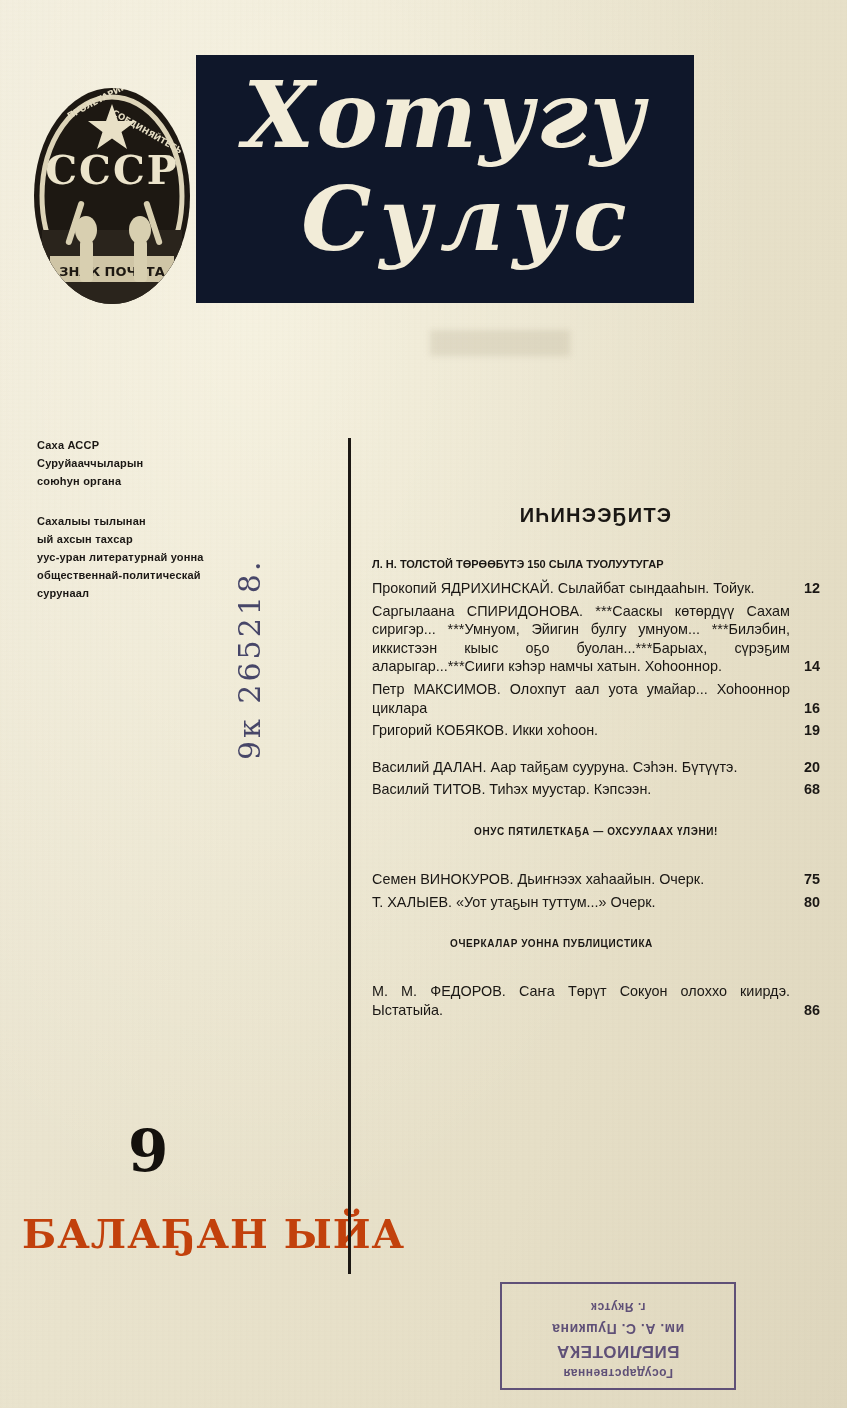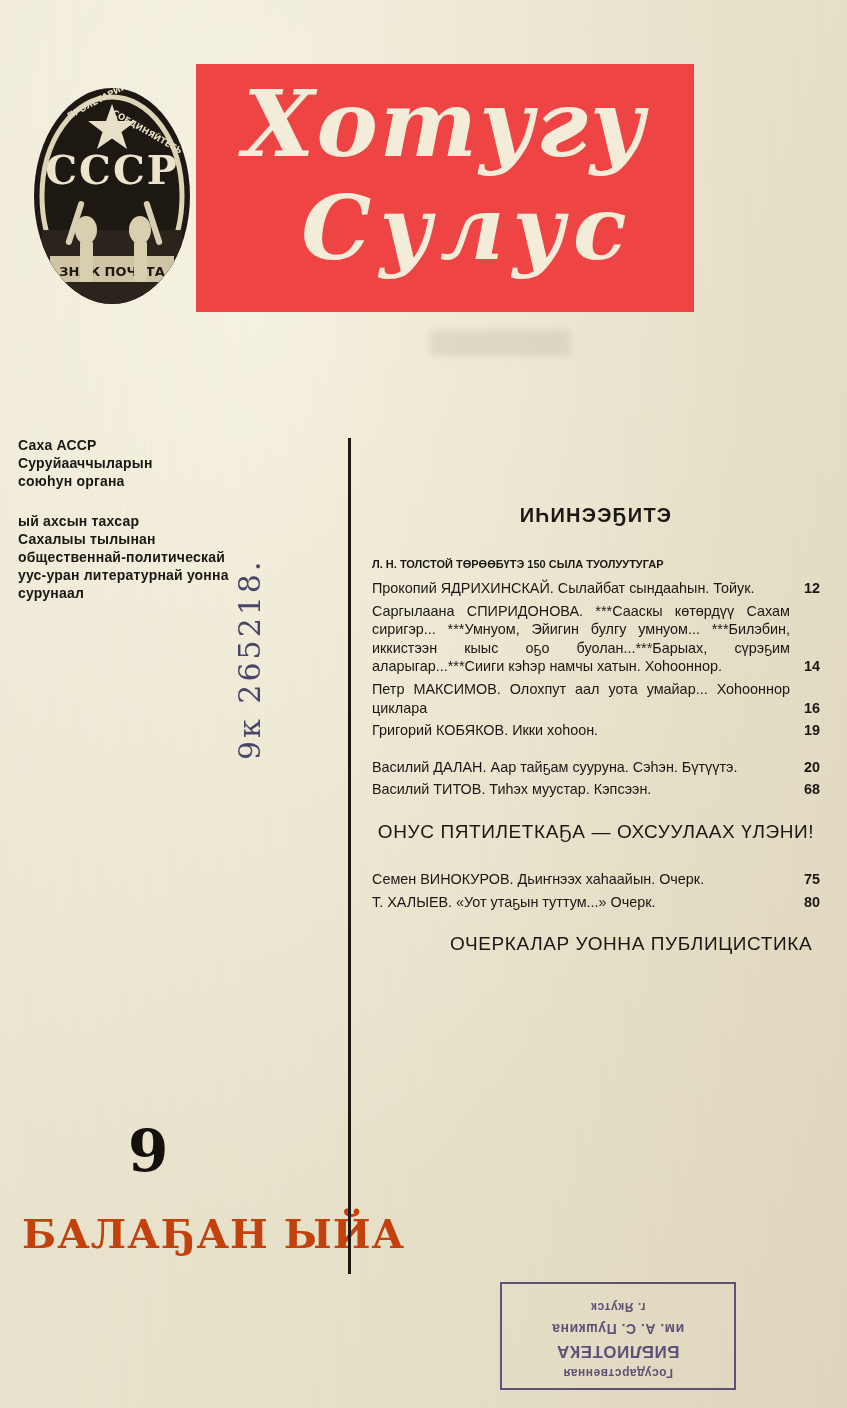--- a/index.html
+++ b/index.html
@@ -38,23 +38,23 @@
     left: 0; top: 0;
     width: 847px; height: 400px;
   }
   .emblem {
     position: absolute;
     left: 28px; top: 80px;
     width: 168px; height: 232px;
   }
   .title-block {
     position: absolute;
-    left: 196px; top: 64px;
+    left: 196px; top: 55px;
     width: 498px; height: 248px;
-    background: #ef4444;
+    background: #0f172a;
   }
   .title-block .t1, .title-block .t2 {
     position: absolute;
     left: 0; width: 100%;
     text-align: center;
     color: #f2ecd8;
     font-family: "DejaVu Serif", serif;
     font-style: italic;
     font-weight: 700;
     letter-spacing: 2px;
@@ -72,24 +72,25 @@
     padding-left: 23px;
   }
 
   
   .left-col {
     position: absolute;
     left: 18px; top: 436px;
     width: 300px;
   }
   .imprint {
-    font-size: 14px;
+    font-size: 11px;
     font-weight: 700;
     line-height: 18px;
     letter-spacing: .2px;
+    margin-left: 19px;
   }
   .imprint p { margin: 0; }
   .imprint .block2 { margin-top: 22px; }
 
   .issue-number {
     position: absolute;
     left: 128px; top: 1122px;
     font-size: 58px;
     font-weight: 700;
     font-family: "DejaVu Serif", serif;
@@ -154,22 +155,22 @@
     text-align: justify;
     text-align-last: left;
   }
   .toc-entry .pg {
     position: absolute;
     right: 0; bottom: 0;
     font-size: 14.4px;
     font-weight: 700;
   }
   .heading-line {
-    font-size: 19px;
-    font-weight: 400;
+    font-size: 10px;
+    font-weight: 700;
     line-height: 21px;
     margin: 22px 0 14px 0;
     text-align: center;
     letter-spacing: .6px;
   }
   .heading-line.left {
     text-align: left;
     margin-left: 78px;
   }
   .big-head {
@@ -253,24 +254,24 @@
 </div>
 
 <div class="left-col">
   <div class="imprint">
     <div class="block1">
       <p>Саха АССР</p>
       <p>Суруйааччыларын</p>
       <p>союһун органа</p>
     </div>
     <div class="block2">
+      <p>Сахалыы тылынан</p>
       <p>ый ахсын тахсар</p>
-      <p>Сахалыы тылынан</p>
+      <p>уус-уран литературнай уонна</p>
       <p>общественнай-политическай</p>
-      <p>уус-уран литературнай уонна</p>
       <p>сурунаал</p>
     </div>
   </div>
 </div>
 
 <div class="shelfmark">9к 265218.</div>
 
 <div class="issue-number">9</div>
 <div class="issue-month">БАЛАҔАН ЫЙА</div>
 
@@ -313,20 +314,24 @@
     <span class="txt">Семен ВИНОКУРОВ. Дьиҥнээх хаһаайын. Очерк.</span>
     <span class="pg">75</span>
   </div>
   <div class="toc-entry">
     <span class="txt">Т. ХАЛЫЕВ. «Уот утаҕын туттум...» Очерк.</span>
     <span class="pg">80</span>
   </div>
 
   <div class="heading-line left">ОЧЕРКАЛАР УОННА ПУБЛИЦИСТИКА</div>
   <div class="gap-sm"></div>
+  <div class="toc-entry">
+    <span class="txt">М. М. ФЕДОРОВ. Саҥа Төрүт Сокуон олоххо киирдэ. Ыстатыйа.</span>
+    <span class="pg">86</span>
+  </div>
 </div>
 
 <div class="stamp">
   <div class="s1">Государственная</div>
   <div class="s2">БИБЛИОТЕКА</div>
   <div class="s3">им. А. С. Пушкина</div>
   <div class="s4">г. Якутск</div>
 </div>
 
 </body></html>

